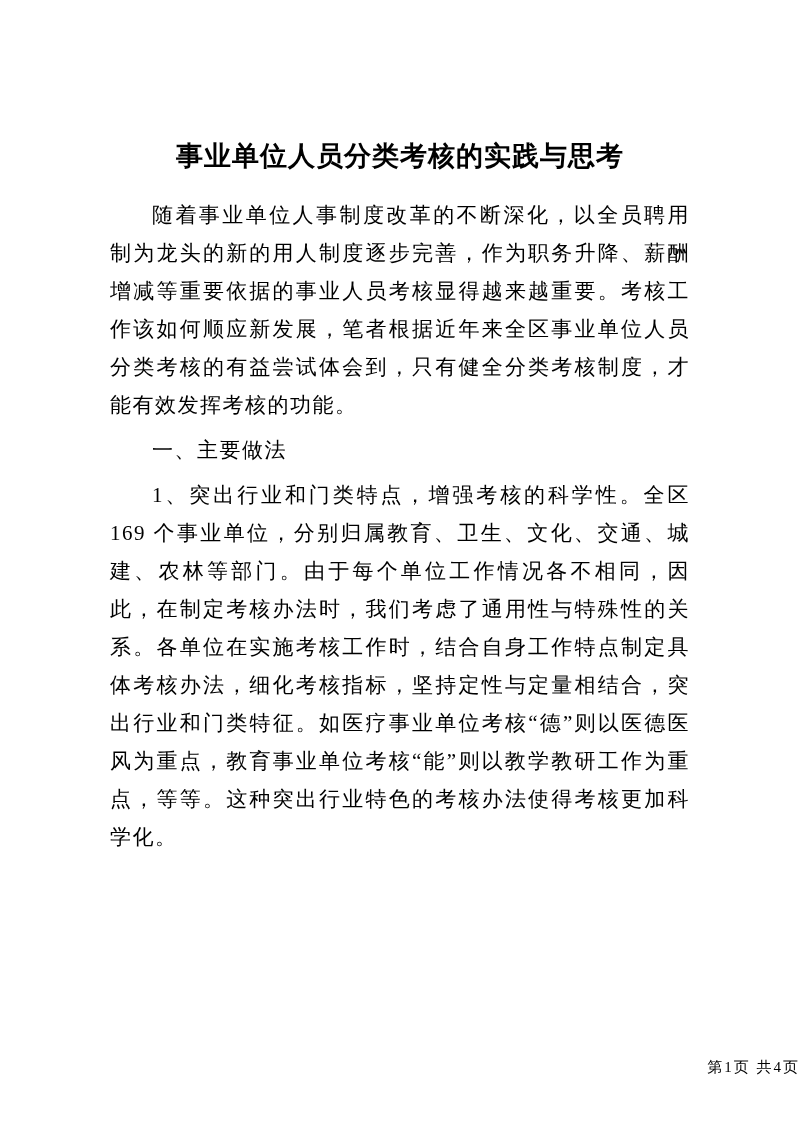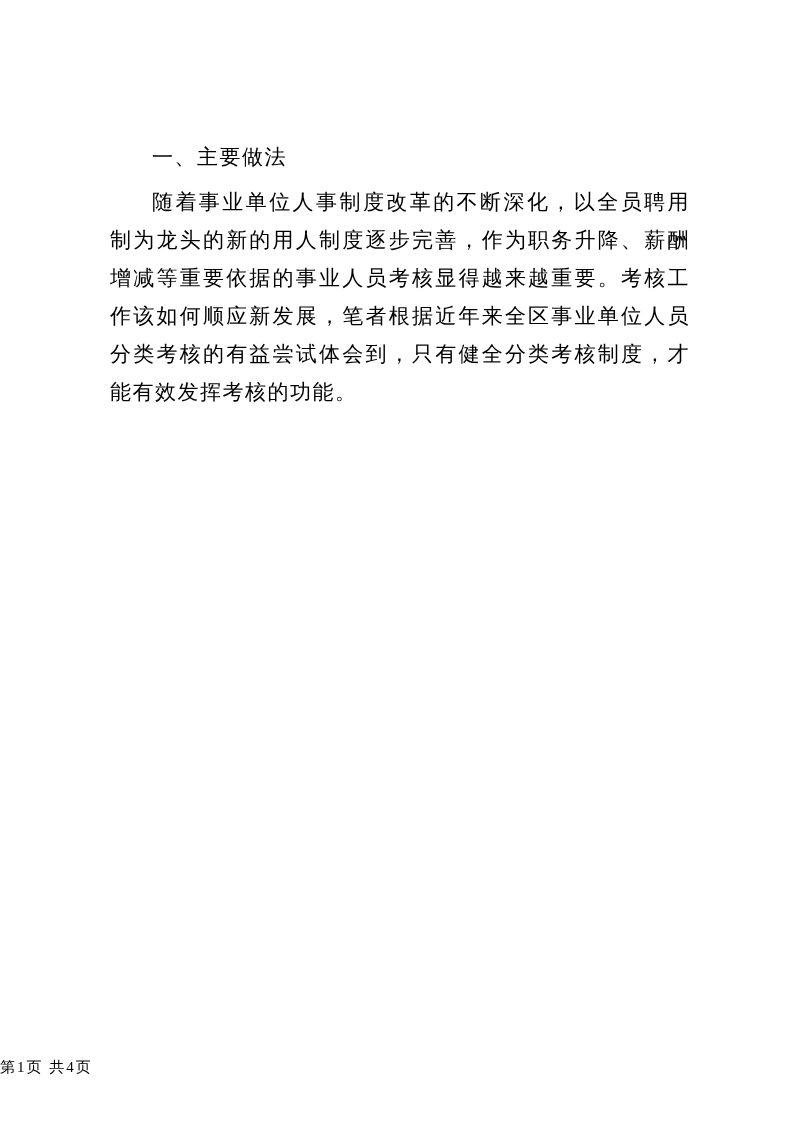--- a/index.html
+++ b/index.html
@@ -38,31 +38,33 @@
     text-indent: 2em;
   }
   .section-heading {
     font-weight: normal;
   }
   .footer {
     position: absolute;
     left: 0;
     bottom: 54px;
     width: 100%;
-    text-align: left;
+    text-align: right;
     font-size: 15px;
     letter-spacing: 2px;
     color: #000000;
   }
 </style>
 </head>
 <body>
 
 <div class="page">
+  <h1 class="doc-title">事业单位人员分类考核的实践与思考</h1>
+
+  <p class="para">随着事业单位人事制度改革的不断深化，以全员聘用制为龙头的新的用人制度逐步完善，作为职务升降、薪酬增减等重要依据的事业人员考核显得越来越重要。考核工作该如何顺应新发展，笔者根据近年来全区事业单位人员分类考核的有益尝试体会到，只有健全分类考核制度，才能有效发挥考核的功能。</p>
 
   <p class="para section-heading">一、主要做法</p>
 
-  <p class="para">随着事业单位人事制度改革的不断深化，以全员聘用制为龙头的新的用人制度逐步完善，作为职务升降、薪酬增减等重要依据的事业人员考核显得越来越重要。考核工作该如何顺应新发展，笔者根据近年来全区事业单位人员分类考核的有益尝试体会到，只有健全分类考核制度，才能有效发挥考核的功能。</p>
-
+  <p class="para">1、突出行业和门类特点，增强考核的科学性。全区 169 个事业单位，分别归属教育、卫生、文化、交通、城建、农林等部门。由于每个单位工作情况各不相同，因此，在制定考核办法时，我们考虑了通用性与特殊性的关系。各单位在实施考核工作时，结合自身工作特点制定具体考核办法，细化考核指标，坚持定性与定量相结合，突出行业和门类特征。如医疗事业单位考核“德”则以医德医风为重点，教育事业单位考核“能”则以教学教研工作为重点，等等。这种突出行业特色的考核办法使得考核更加科学化。</p>
 
 </div>
 
 <div class="footer">第1页 共4页</div>
 
 </body></html>

